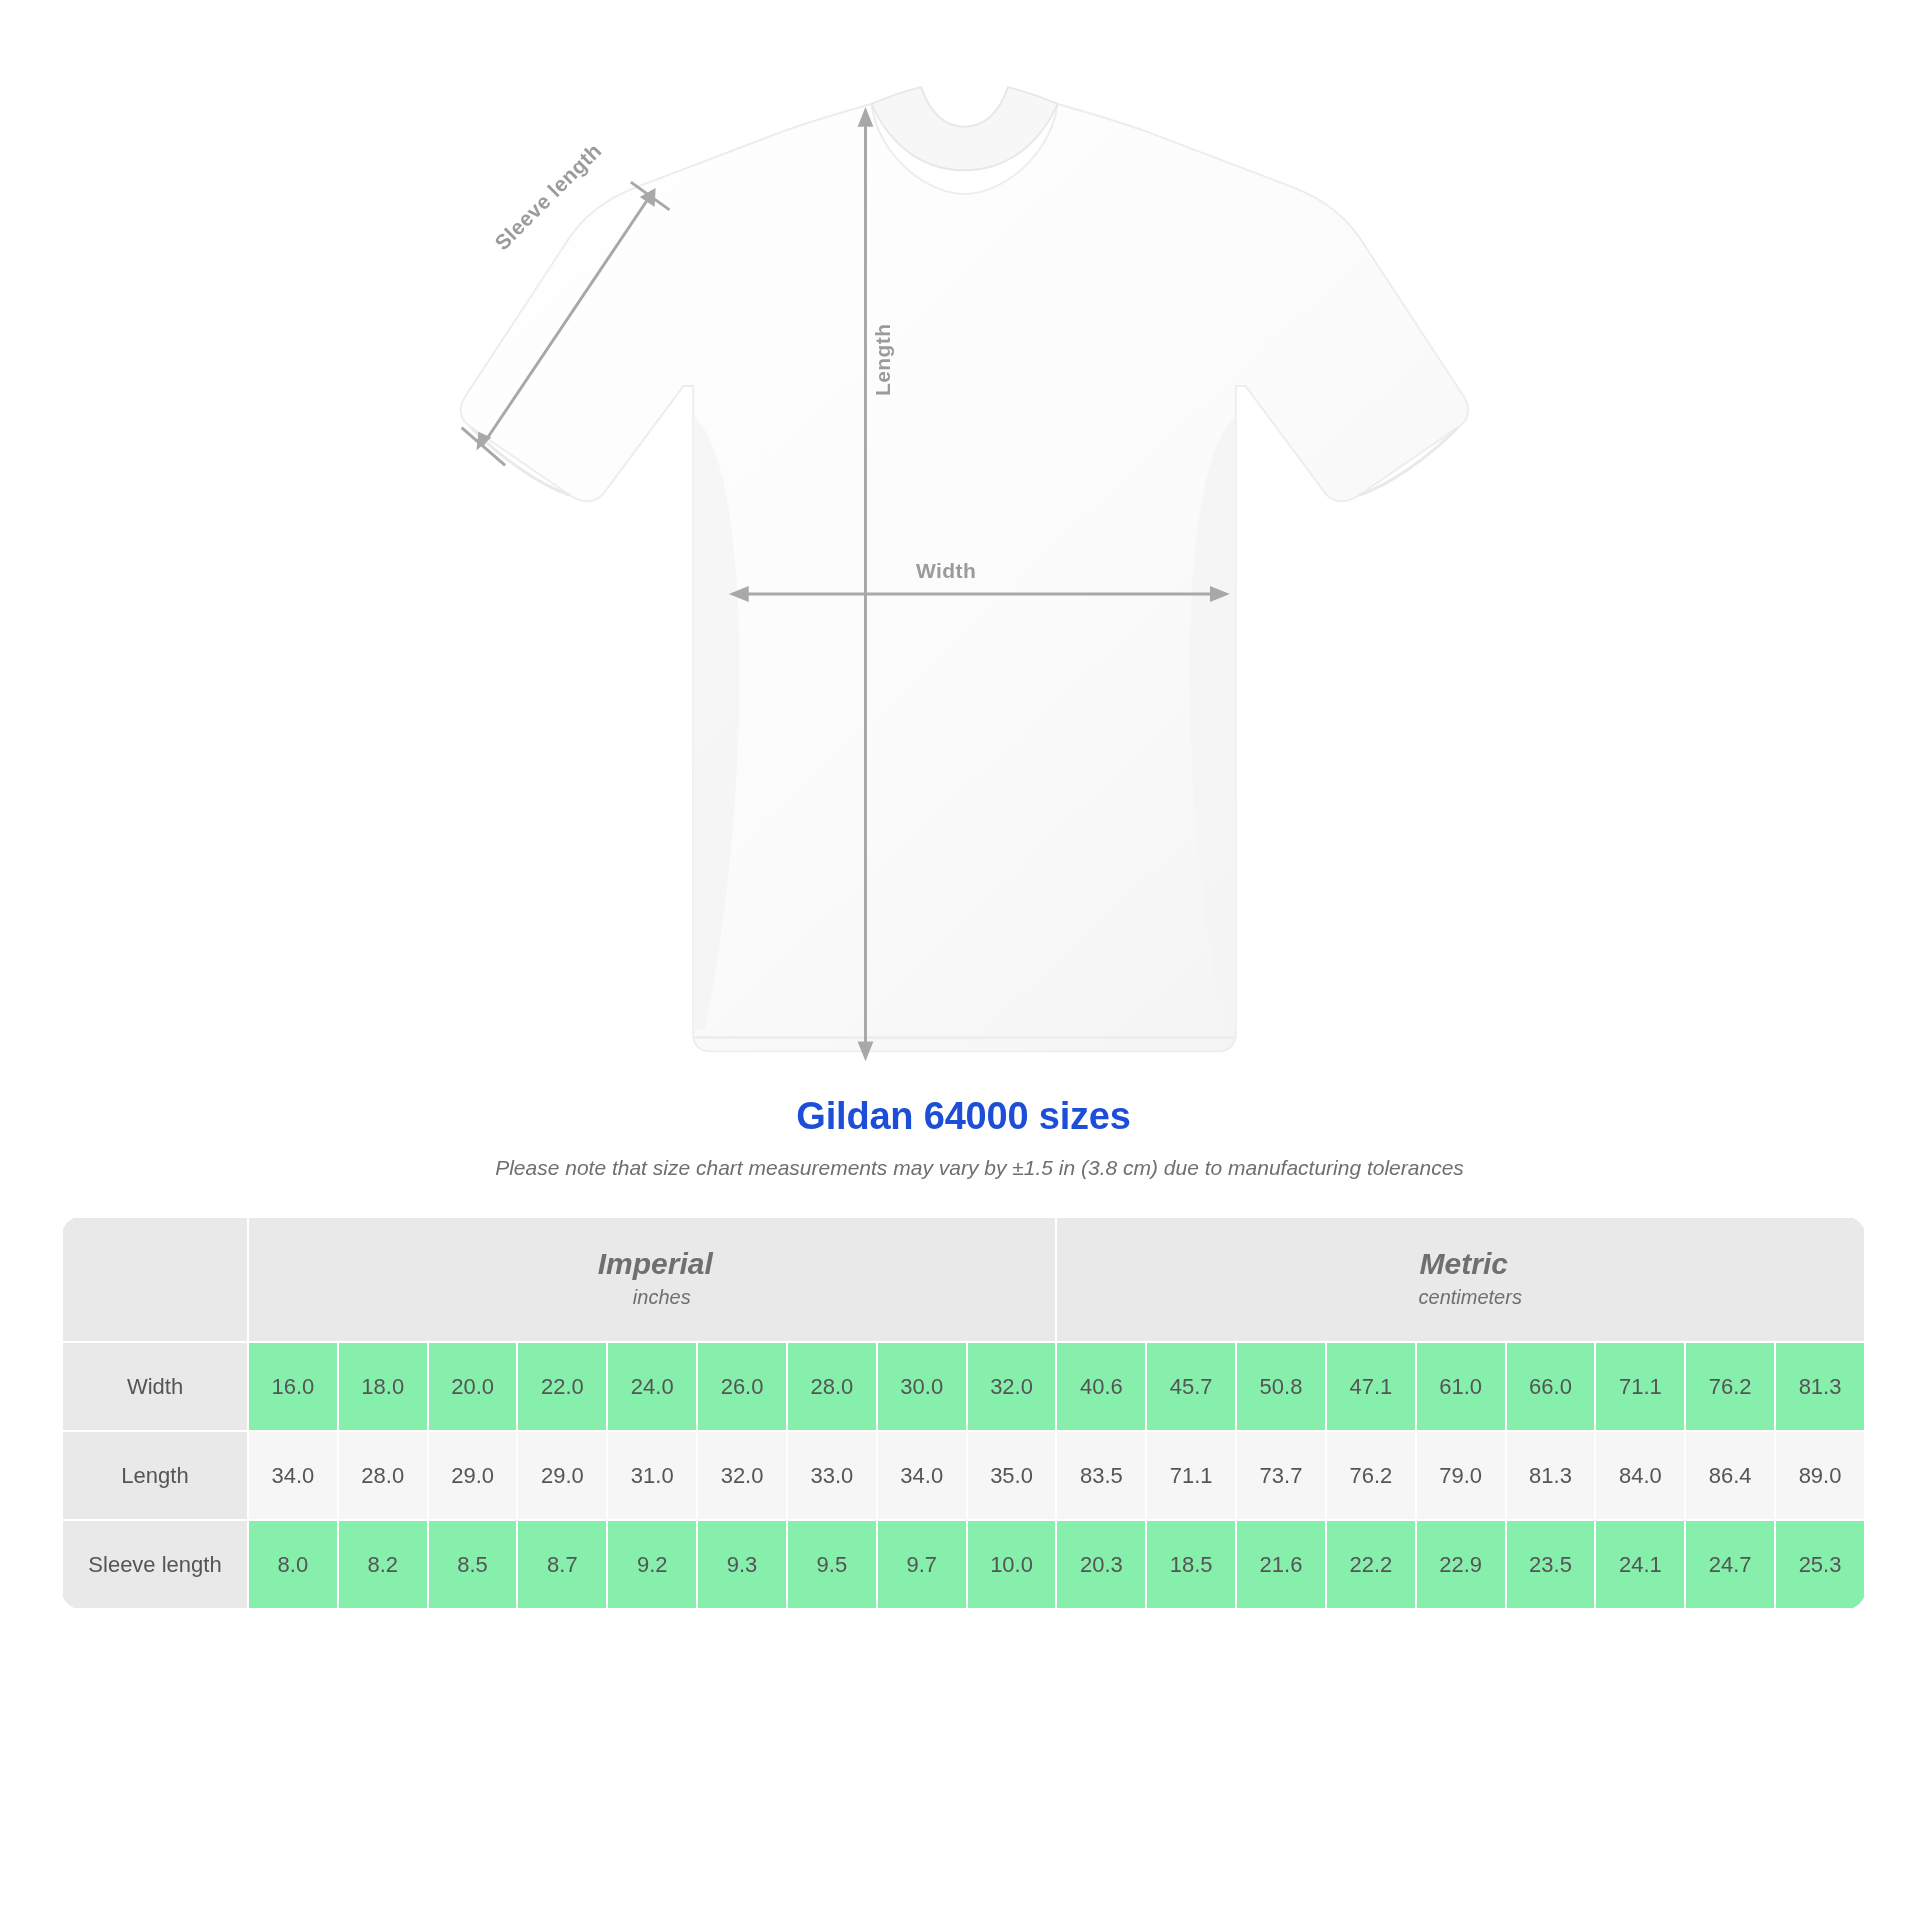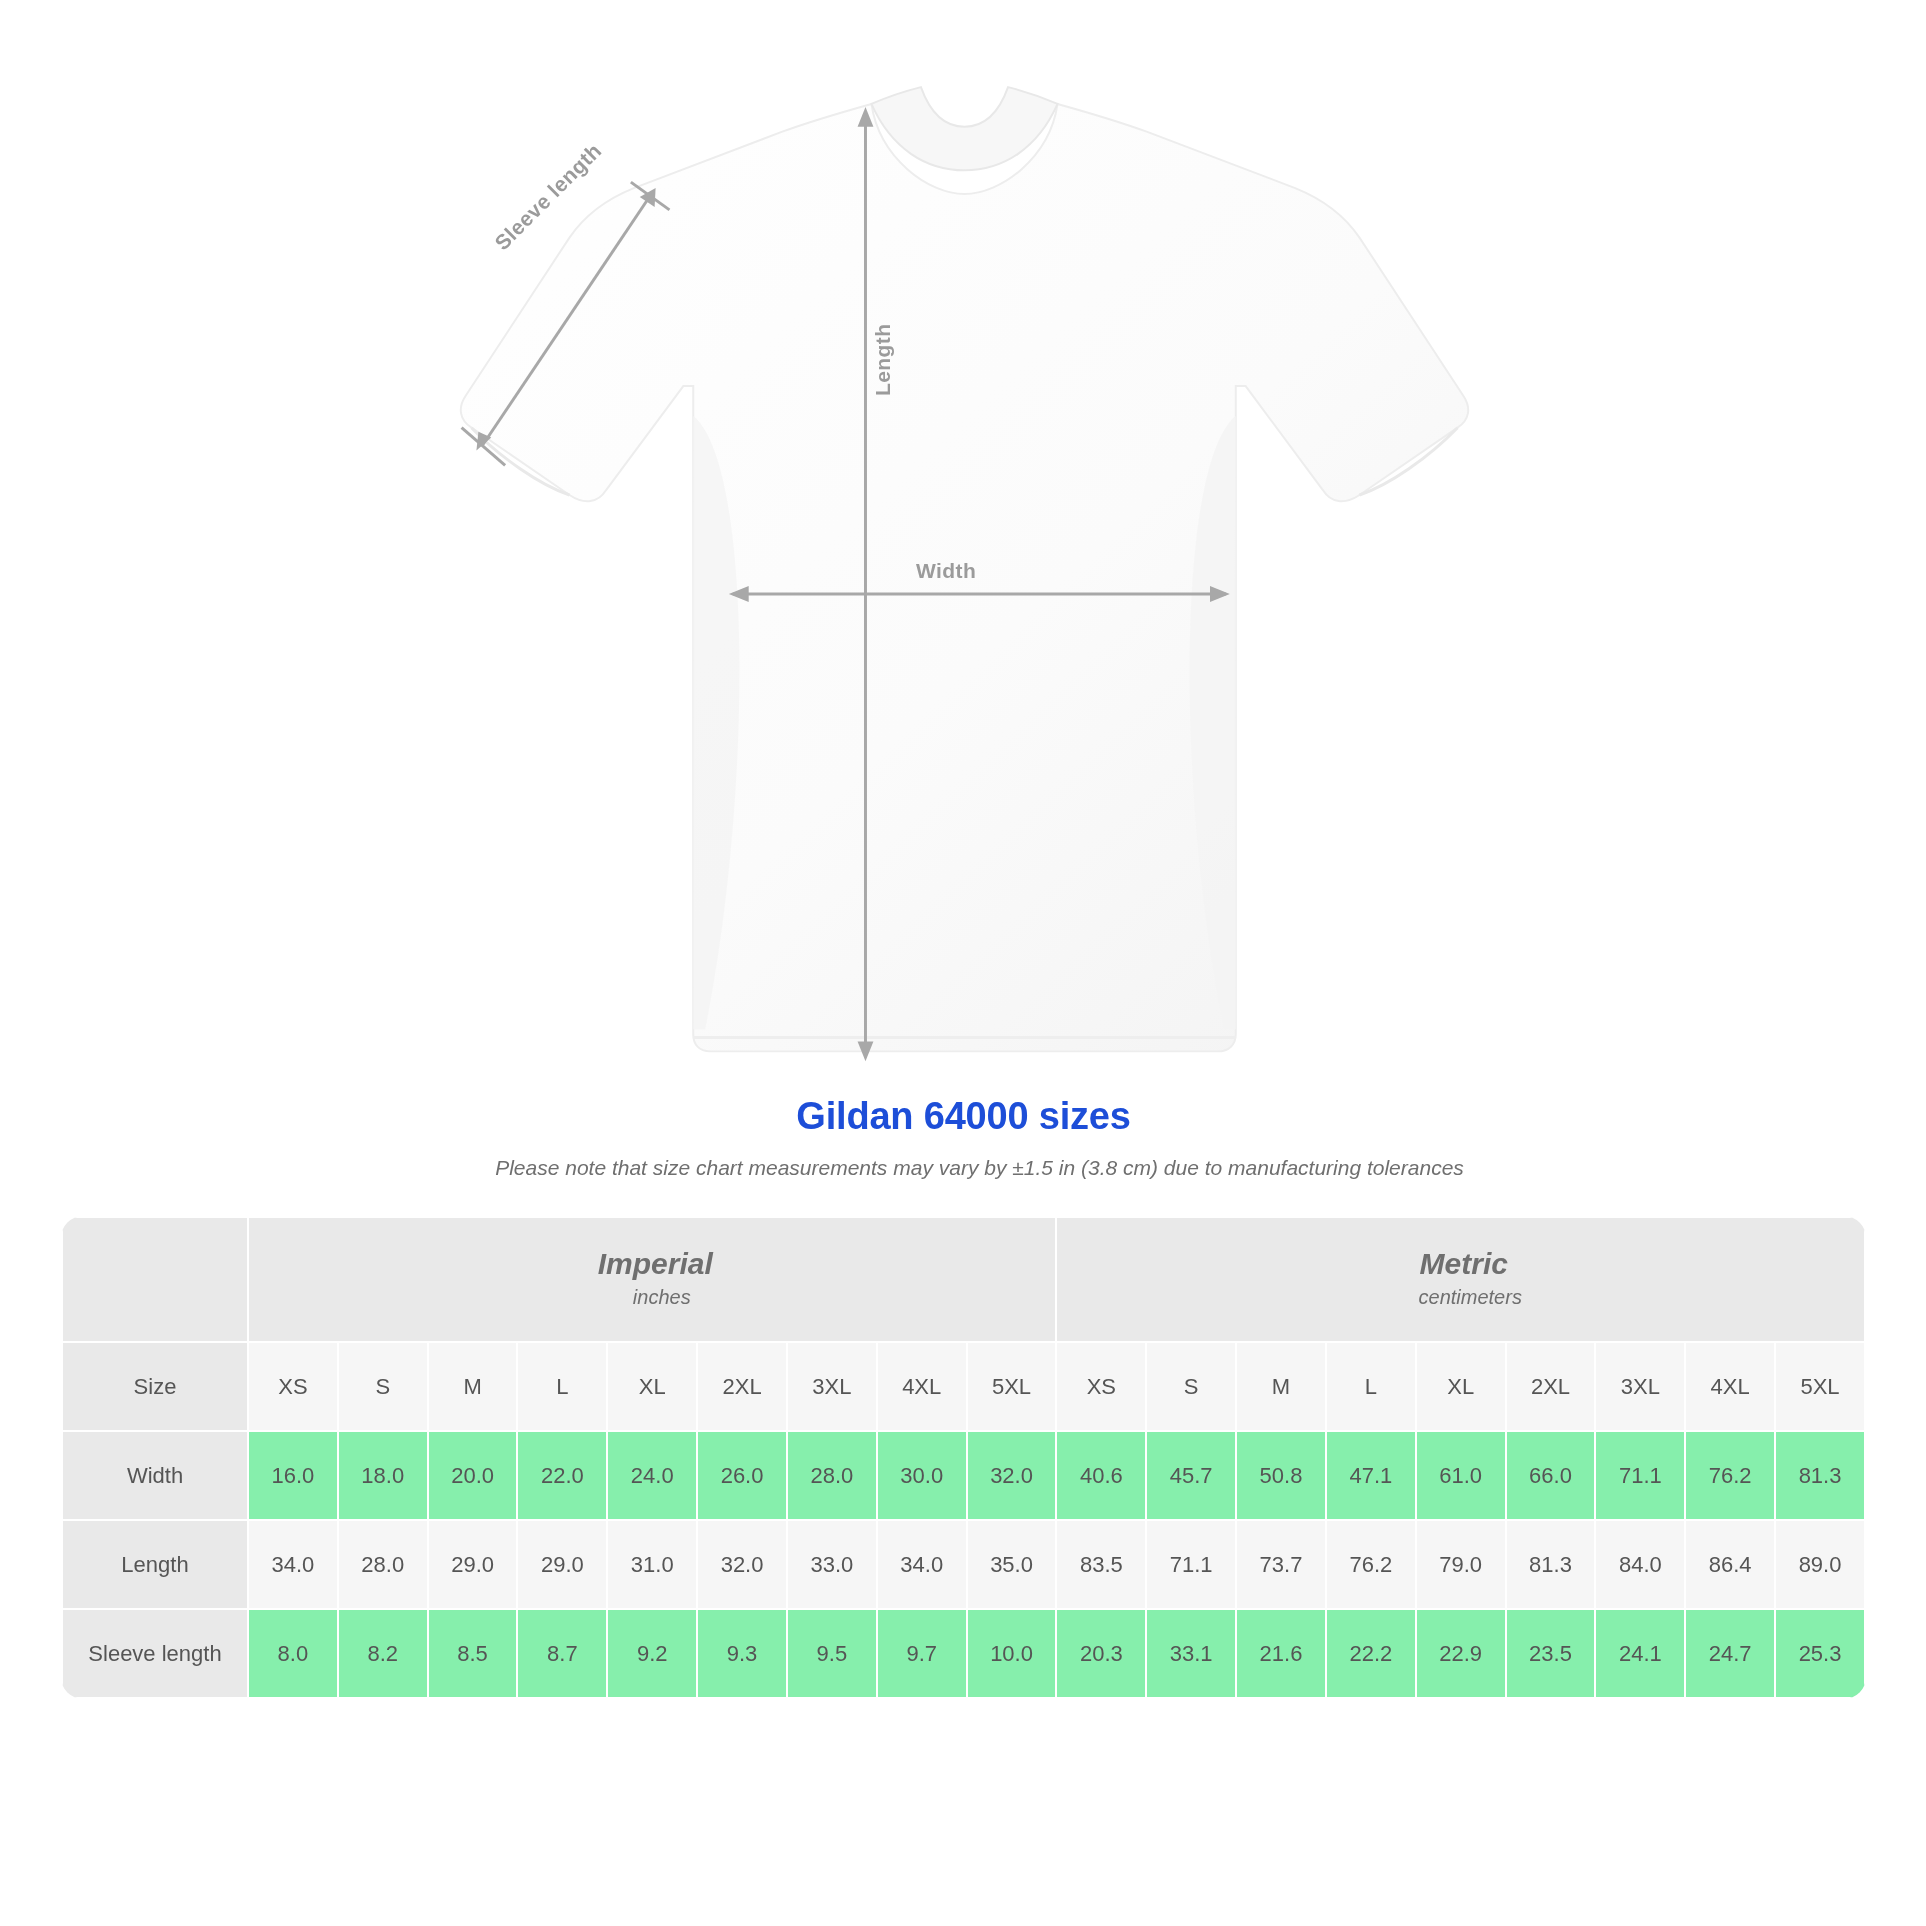--- a/index.html
+++ b/index.html
@@ -241,41 +241,20 @@
           <td class="corner-cell"></td>
           <td class="unit-head" colspan="9">
             <div class="unit-name">Imperial</div>
             <div class="unit-sub">inches</div>
           </td>
           <td class="unit-head" colspan="9">
             <div class="unit-name">Metric</div>
             <div class="unit-sub">centimeters</div>
           </td>
         </tr>
-      <tr class="hdr-row">
-            <td class="row-head">Size</td>
-            <td>XS</td>
-            <td>S</td>
-            <td>M</td>
-            <td>L</td>
-            <td>XL</td>
-            <td>2XL</td>
-            <td>3XL</td>
-            <td>4XL</td>
-            <td>5XL</td>
-            <td>XS</td>
-            <td>S</td>
-            <td>M</td>
-            <td>L</td>
-            <td>XL</td>
-            <td>2XL</td>
-            <td>3XL</td>
-            <td>4XL</td>
-            <td>5XL</td>
-          </tr>
           <tr class="band-a">
             <td class="row-head">Width</td>
             <td>16.0</td>
             <td>18.0</td>
             <td>20.0</td>
             <td>22.0</td>
             <td>24.0</td>
             <td>26.0</td>
             <td>28.0</td>
             <td>30.0</td>
@@ -316,21 +295,21 @@
             <td>8.0</td>
             <td>8.2</td>
             <td>8.5</td>
             <td>8.7</td>
             <td>9.2</td>
             <td>9.3</td>
             <td>9.5</td>
             <td>9.7</td>
             <td>10.0</td>
             <td>20.3</td>
-            <td>33.1</td>
+            <td>18.5</td>
             <td>21.6</td>
             <td>22.2</td>
             <td>22.9</td>
             <td>23.5</td>
             <td>24.1</td>
             <td>24.7</td>
             <td>25.3</td>
           </tr>
         </tbody>
     </table>

